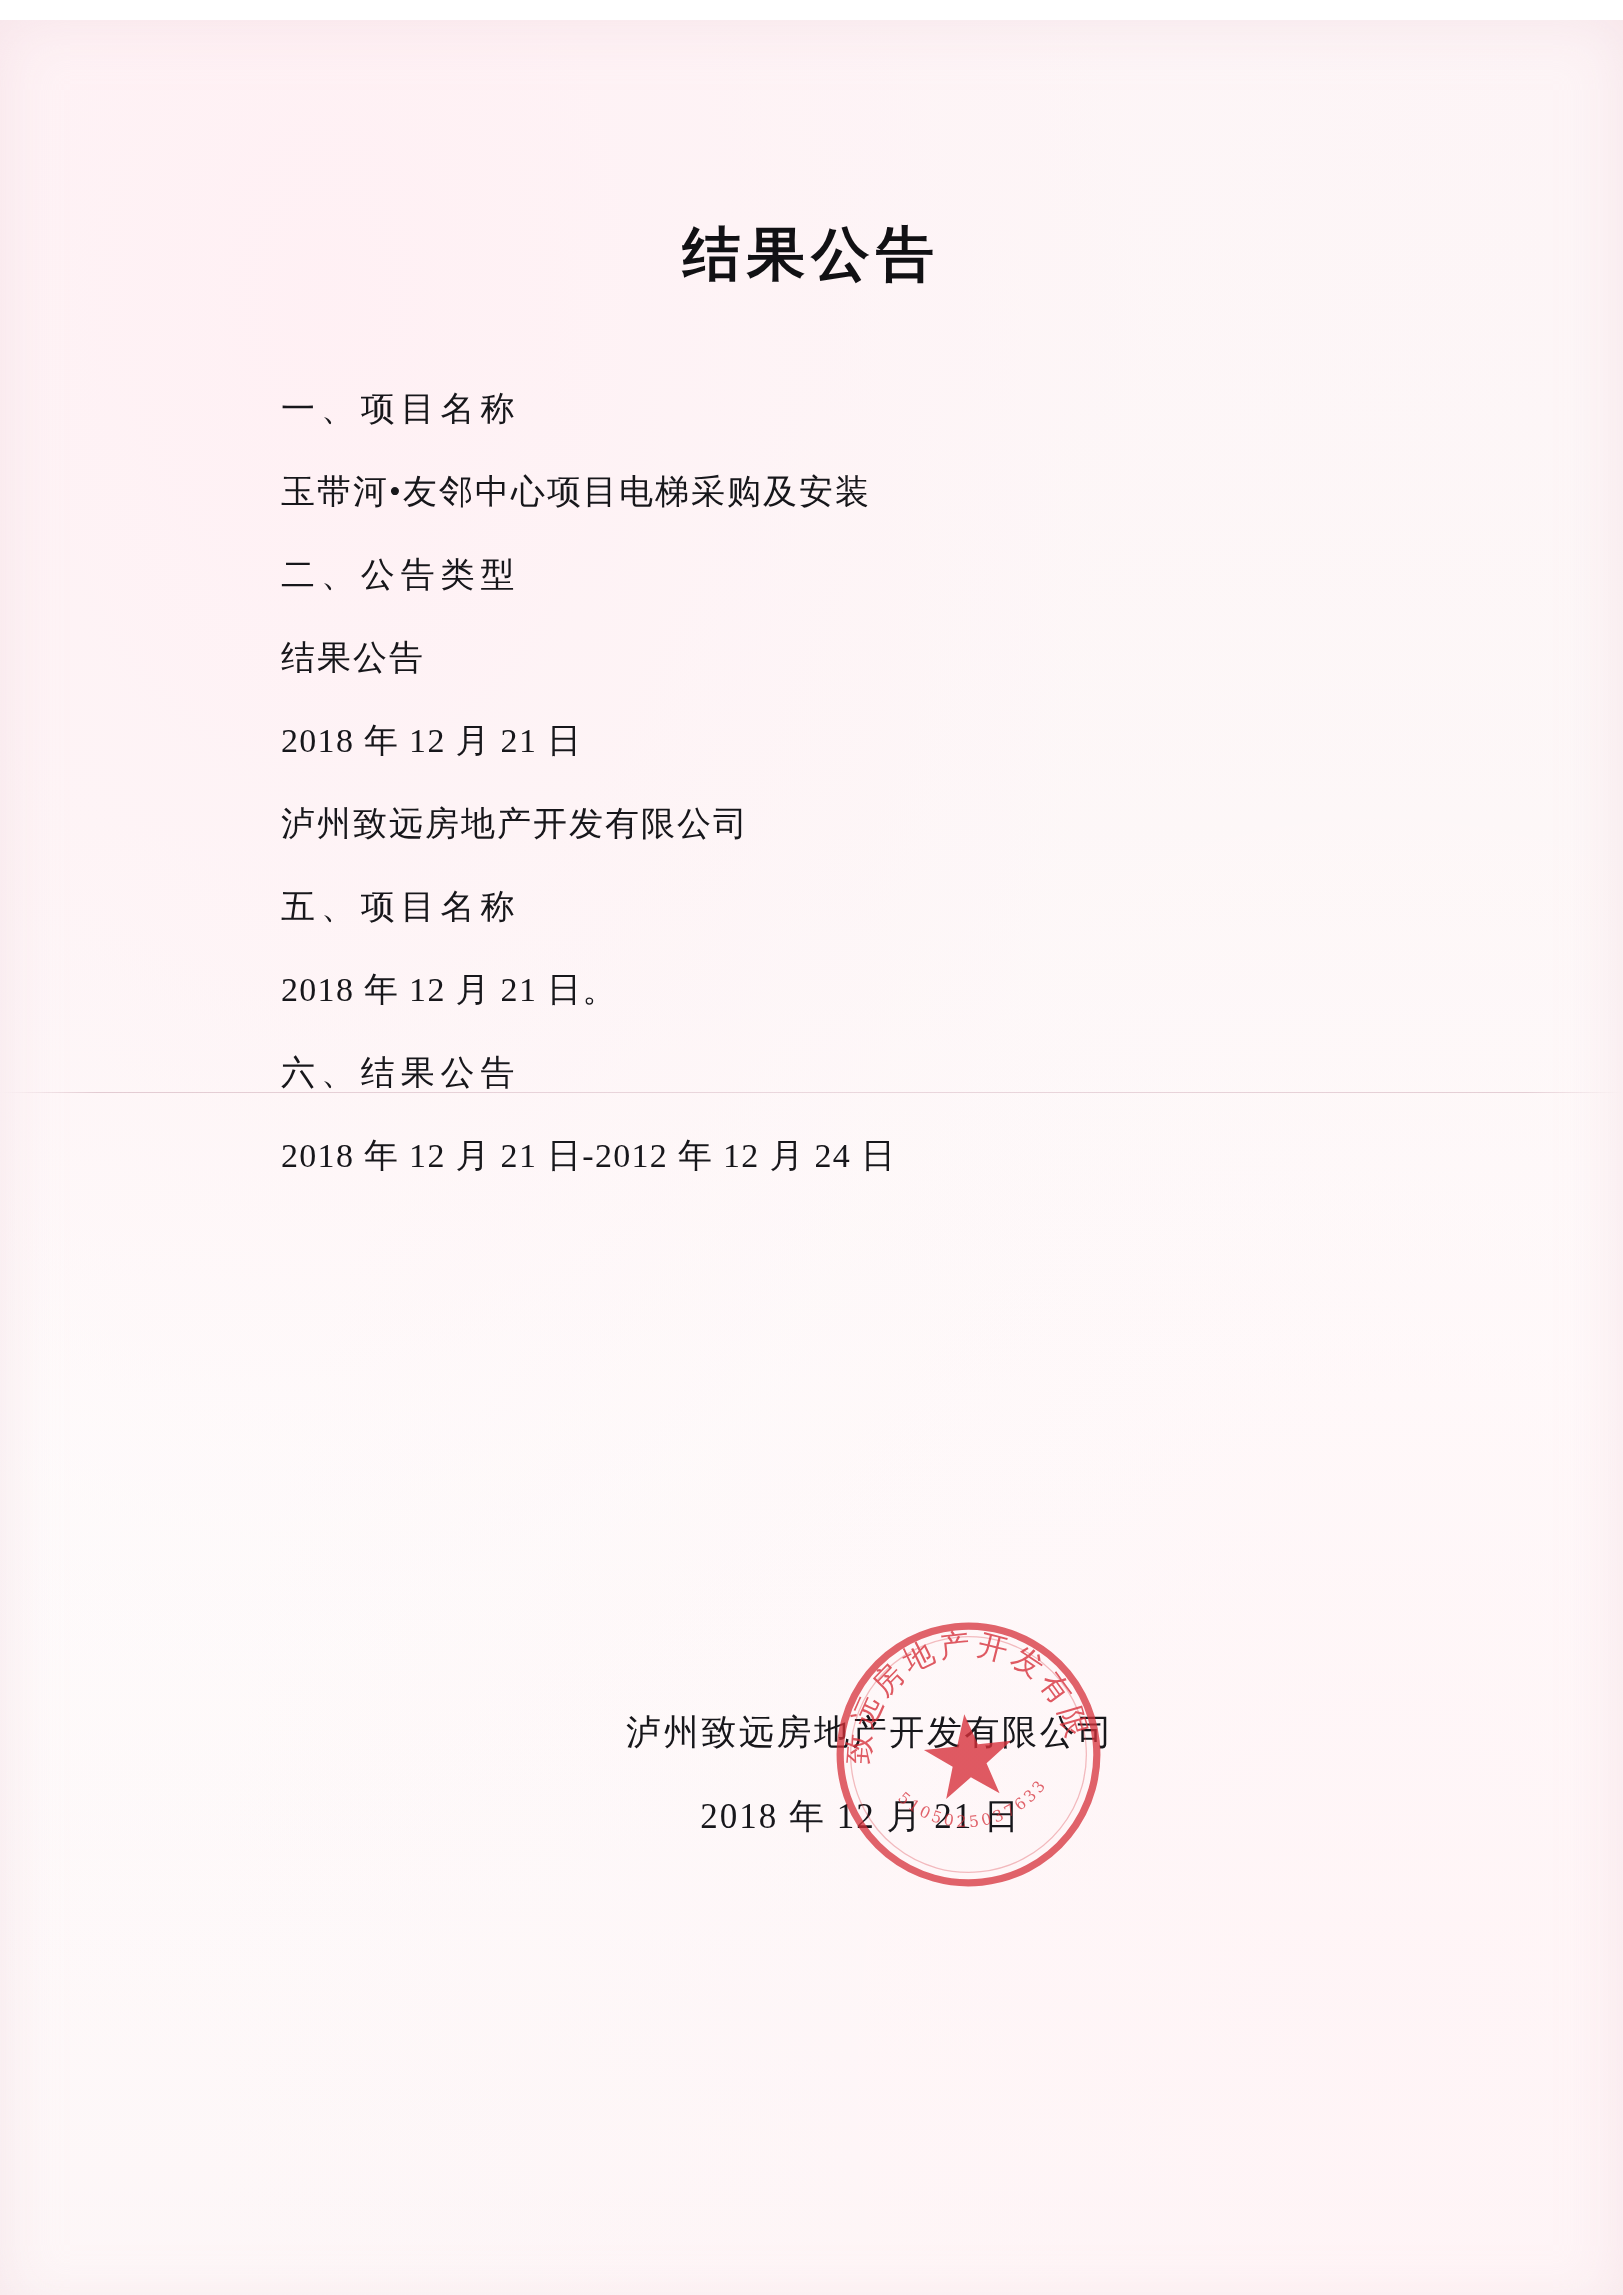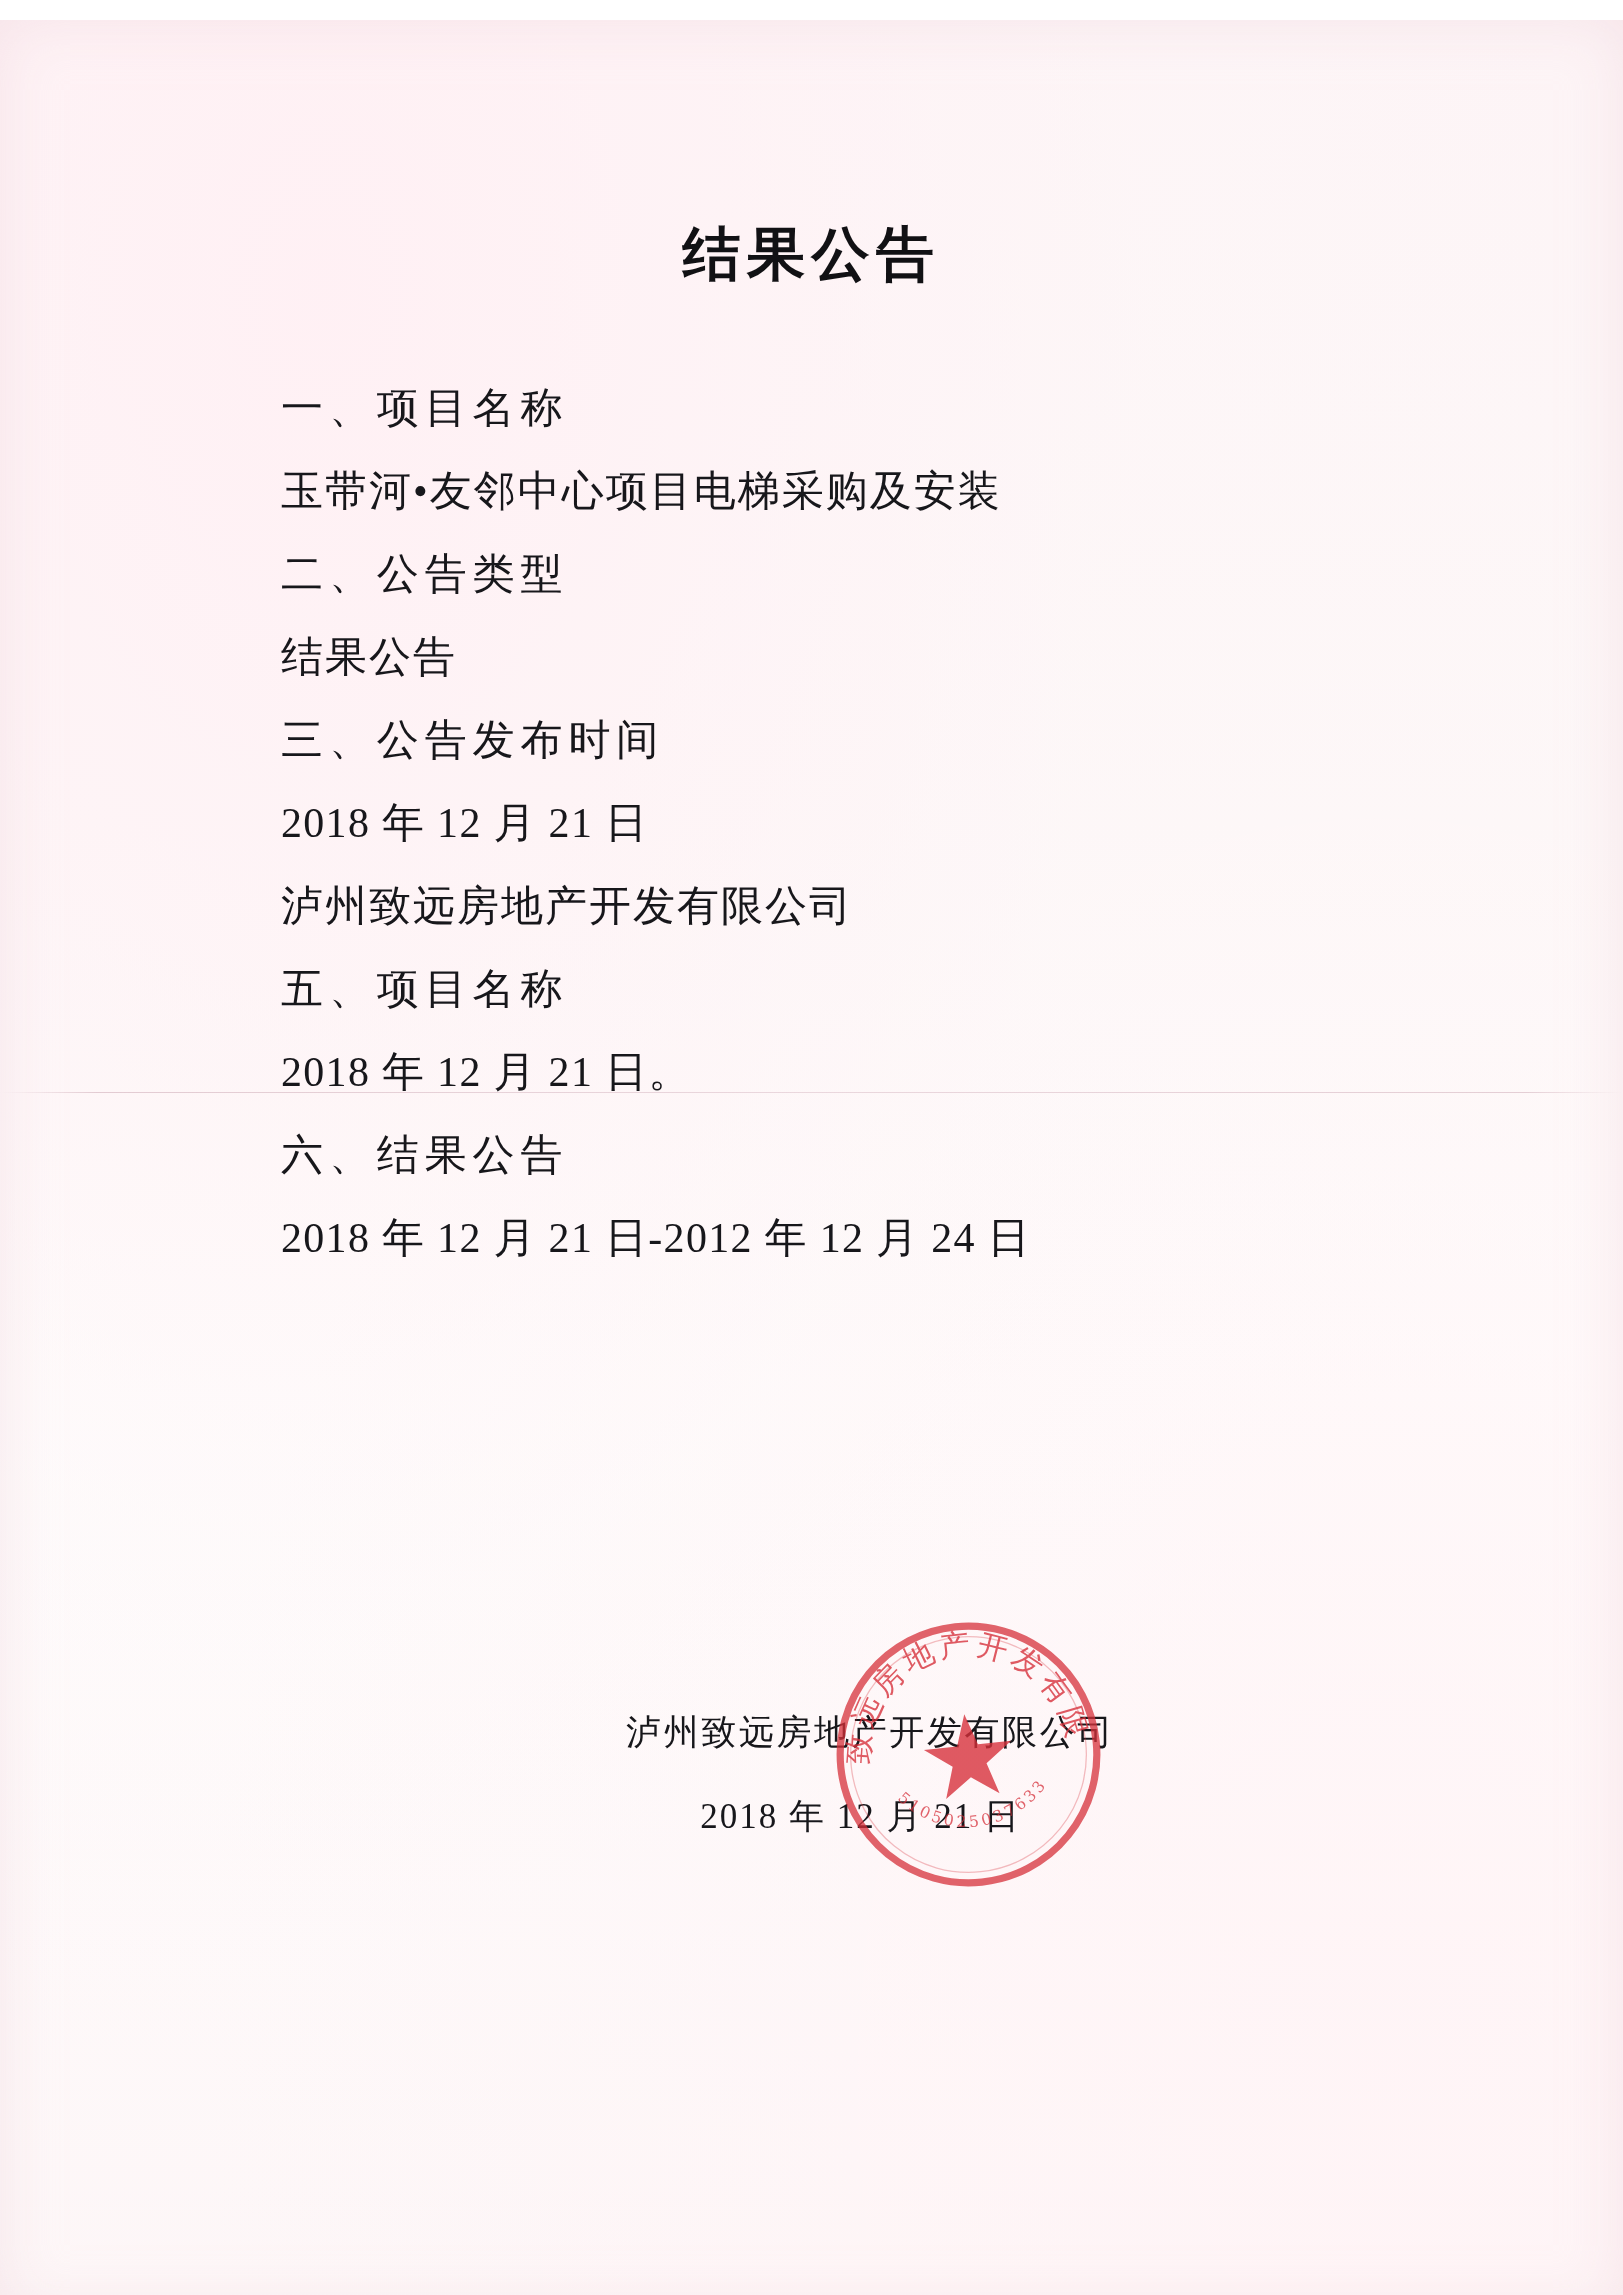--- a/index.html
+++ b/index.html
@@ -67,21 +67,21 @@
   }
 
   .body-block {
     position: absolute;
     left: 281px;
     top: 347px;
     width: 1113px;
   }
 
   .line {
-    font-size: 42px;
+    font-size: 34px;
     line-height: 83px;
     color: #17171b;
     letter-spacing: 2px;
     white-space: pre;
   }
   .line.heading {
     letter-spacing: 5.9px;
   }
   .line.date {
     letter-spacing: 1.3px;
@@ -137,21 +137,20 @@
 
     <div class="doc-title">结果公告</div>
 
     <div class="body-block">
       <div class="line heading">一、项目名称</div>
       <div class="line">玉带河•友邻中心项目电梯采购及安装</div>
 
       <div class="line heading">二、公告类型</div>
       <div class="line">结果公告</div>
 
-      <div class="line heading">三、公告发布时间</div>
       <div class="line date">2018 年 12 月 21 日</div>
 
       <div class="line">泸州致远房地产开发有限公司</div>
 
       <div class="line heading">五、项目名称</div>
       <div class="line date">2018 年 12 月 21 日。</div>
 
       <div class="line heading">六、结果公告</div>
 
       <div class="line date">2018 年 12 月 21 日-2012 年 12 月 24 日</div>

